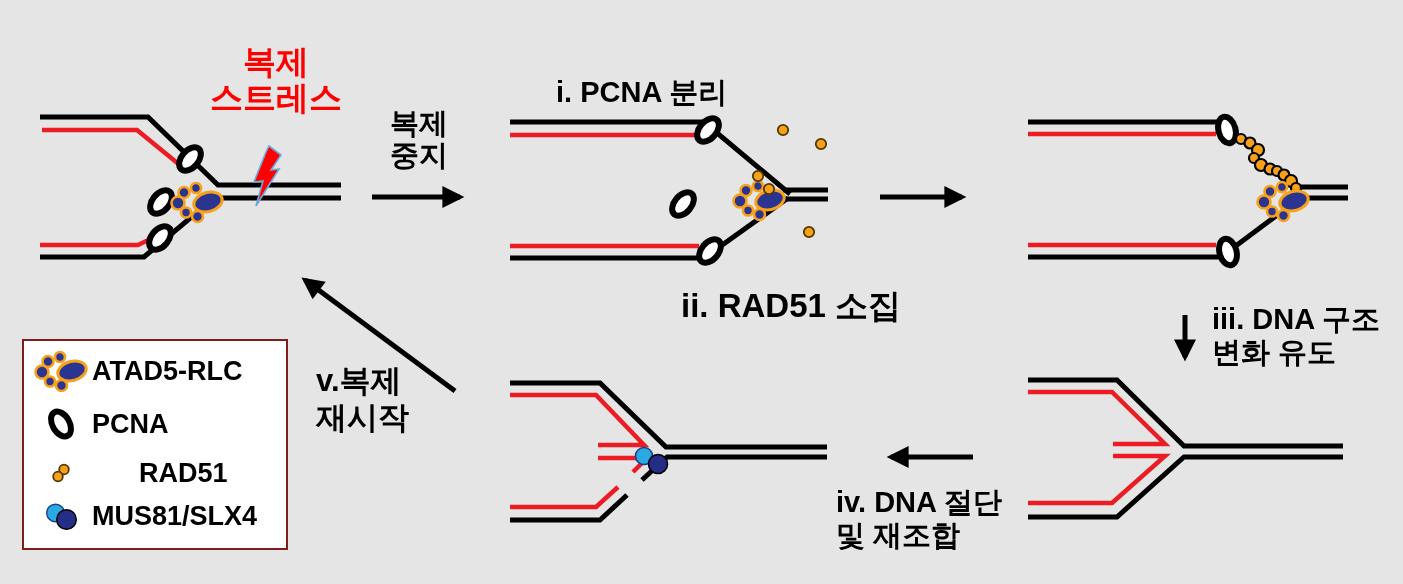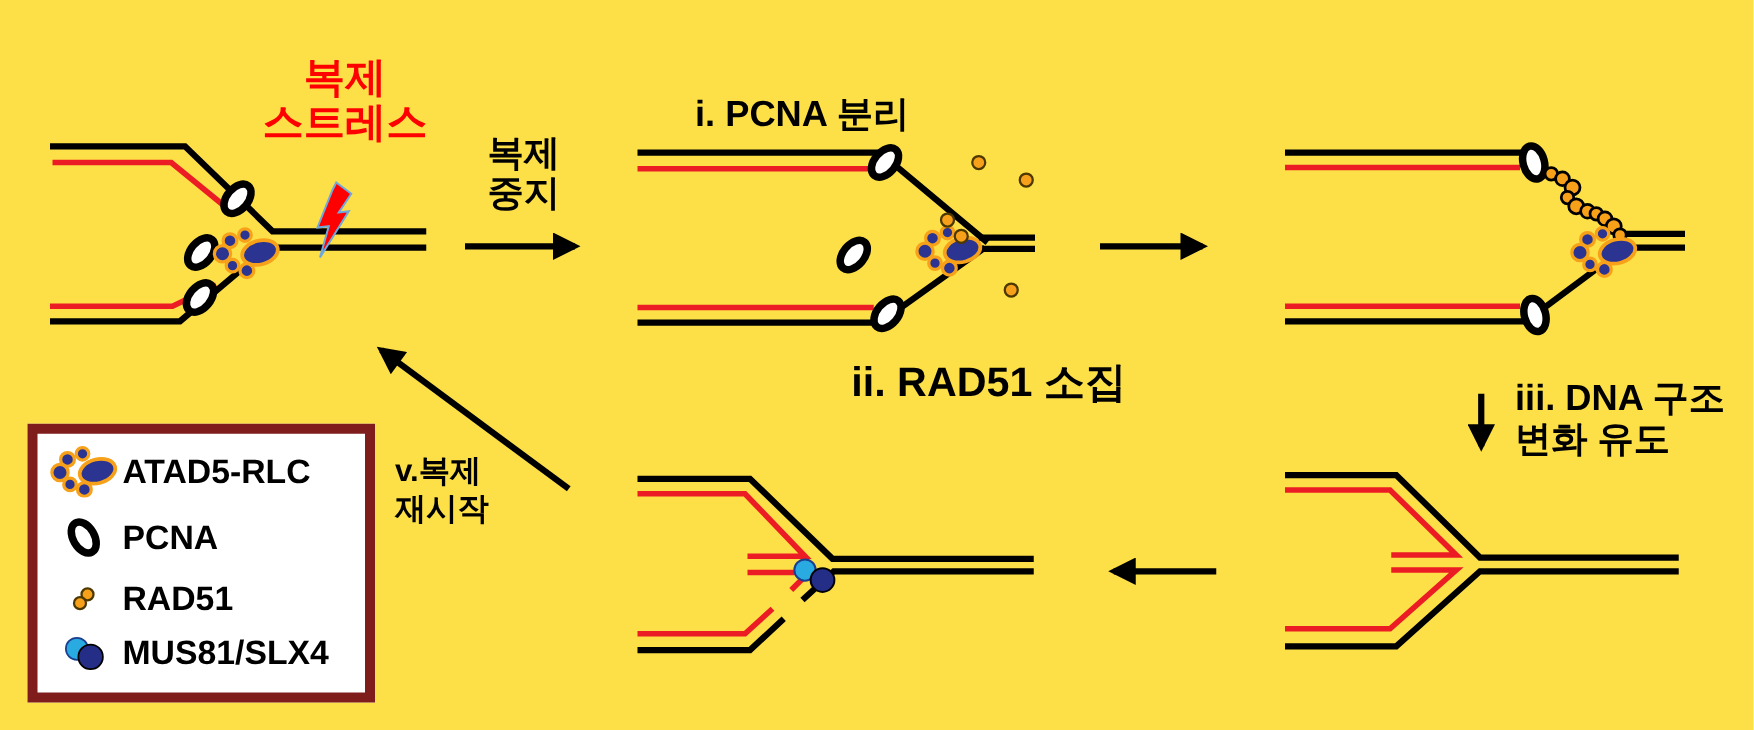--- a/index.html
+++ b/index.html
@@ -1,39 +1,39 @@
 <!DOCTYPE html>
 <html><head>
 <meta charset="utf-8">
 <style>
   html,body{margin:0;padding:0;background:#fff;}
   .canvas{
-    position:relative;width:1403px;height:584px;background:#fde047;overflow:hidden;
+    position:relative;width:1403px;height:584px;background:#e5e5e5;overflow:hidden;
     font-family:"Liberation Sans","DejaVu Sans",sans-serif;
   }
   .diagram-svg{position:absolute;left:0;top:0;}
   .lbl{
     position:absolute;font-weight:bold;color:#000;
     white-space:pre-line;line-height:1.12;
   }
   .lbl-stress{left:200px;top:44px;width:152px;text-align:center;font-size:33px;color:#ff0000;line-height:1.08;}
   .lbl-stop{left:374px;top:107px;width:90px;text-align:center;font-size:29px;}
   .lbl-step-i{left:556px;top:60px;font-size:29px;white-space:nowrap;margin-top:16px;}
   .lbl-step-ii{left:681px;top:288px;font-size:33px;white-space:nowrap;}
   .lbl-step-iii{left:1212px;top:303px;width:200px;font-size:29px;line-height:1.14;}
   .lbl-step-iv{left:836px;top:486px;width:200px;font-size:29px;line-height:1.14;}
-  .lbl-step-v{left:316px;top:363px;width:120px;font-size:25px;line-height:1.18;}
+  .lbl-step-v{left:316px;top:363px;width:120px;font-size:31px;line-height:1.18;}
   .legend{
     position:absolute;left:22px;top:339px;width:262px;height:207px;
-    border:8px solid #7f1d1d;background:#fff;
+    border:2px solid #7f1d1d;background:#fff;
   }
   .legend-row{position:absolute;left:6px;right:4px;height:44px;display:flex;align-items:center;}
   .legend-row.r0{top:8px;}
   .legend-row.r1{top:61px;}
-  .legend-row.r2{top:110px;}
+  .legend-row.r2{top:110px;gap:47px;}
   .legend-row.r3{top:153px;text-align:center;}
   .legend-icon{width:62px;display:flex;justify-content:center;align-items:center;flex:0 0 62px;}
   .legend-label{font-weight:bold;font-size:27px;color:#000;white-space:nowrap;}
 </style>
 </head>
 <body>
 
 <div class="canvas">
 
   <svg class="diagram-svg" width="1403" height="584" viewBox="0 0 1403 584">
@@ -143,20 +143,22 @@
   </svg>
 
   <div class="lbl lbl-stress">복제
 스트레스</div>
   <div class="lbl lbl-stop">복제
 중지</div>
   <div class="lbl lbl-step-i">i. PCNA 분리</div>
   <div class="lbl lbl-step-ii">ii. RAD51 소집</div>
   <div class="lbl lbl-step-iii">iii. DNA 구조
 변화 유도</div>
+  <div class="lbl lbl-step-iv">iv. DNA 절단
+및 재조합</div>
   <div class="lbl lbl-step-v">v.복제
 재시작</div>
 
   <div class="legend">
     <div class="legend-row r0">
       <span class="legend-icon">
         <svg width="58" height="42" viewBox="-33 -21 58 42">
             <use href="#atad5-shape"></use>
           </svg>
       </span>

